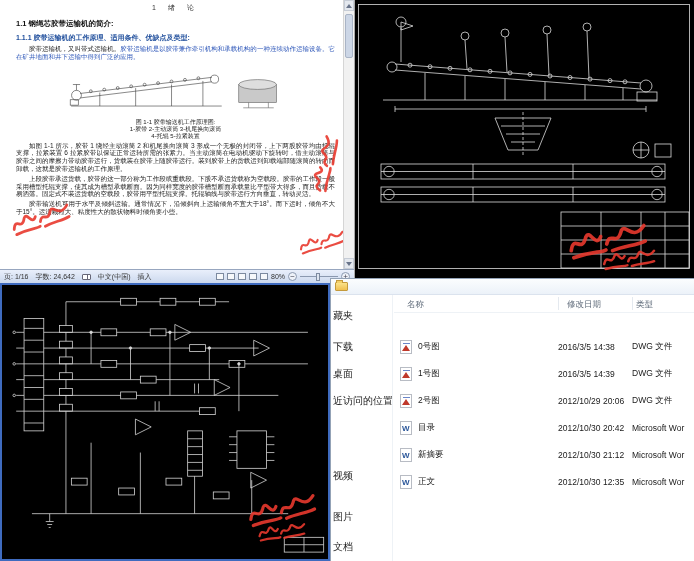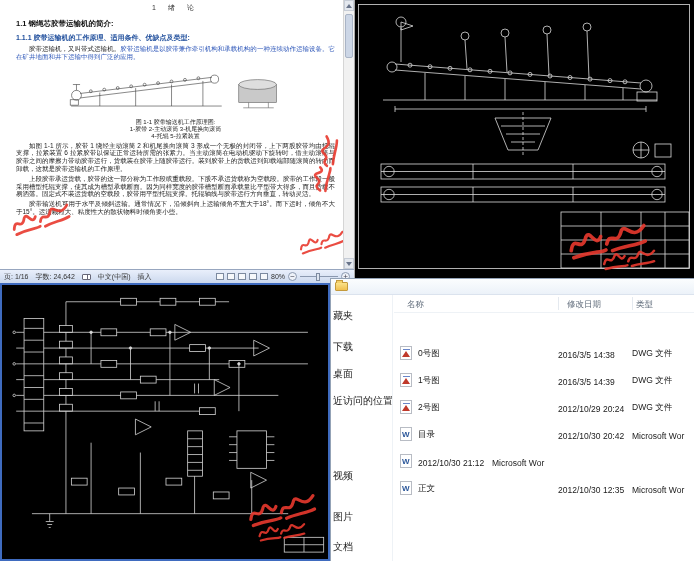--- a/index.html
+++ b/index.html
@@ -50,21 +50,21 @@
   .folder-icon{width:13px;height:9px;background:linear-gradient(#fbe28a,#f0c050);border:1px solid #c49a3c;border-radius:1px;position:relative}
   .folder-icon::before{content:"";position:absolute;top:-3px;left:0;width:5px;height:2px;background:#f4d068;border:1px solid #c49a3c;border-bottom:none}
   .exp-body{position:absolute;left:0;right:0;top:16px;bottom:0}
   .exp-sidebar{position:absolute;left:0;top:0;bottom:0;width:62px;border-right:1px solid #eef2f6;overflow:hidden}
   .side-item{position:absolute;left:2px;font-size:10px;color:#1c1c1c;white-space:nowrap}
   .exp-files{position:absolute;left:63px;right:0;top:0;bottom:0}
   .col-headers{position:absolute;left:0;right:0;top:0;height:18px;border-bottom:1px solid #eef2f6;font-size:8.5px;color:#5f6b7a}
   .ch{position:absolute;top:4px}
   .ch.name{left:13px}.ch.date{left:173px}.ch.type{left:242px}
   .colsep{position:absolute;top:2px;bottom:2px;width:1px;background:#e4e9ef}
-  .file-row{position:absolute;left:0;right:0;height:27px;display:flex;align-items:flex-end;font-size:8.5px;color:#1a1a1a}
+  .file-row{position:absolute;left:0;right:0;height:27px;display:flex;align-items:center;font-size:8.5px;color:#1a1a1a}
   .cell{white-space:nowrap;overflow:hidden}
   .cell.name{flex:0 0 140px}
   .cell.date{flex:0 0 74px}
   .cell.type{flex:1}
   .file-icon{flex:0 0 12px;width:12px;height:14px;background:#fff;border:1px solid #b8bcc4;position:relative;margin:0 6px}
   .file-icon.dwg::after{content:"";position:absolute;left:1px;top:4px;width:0;height:0;border-left:4px solid transparent;border-right:4px solid transparent;border-bottom:6px solid #c0392b}
   .file-icon.dwg::before{content:"";position:absolute;left:2px;top:2px;width:7px;height:1px;background:#6a86c9}
   .file-icon.word i{position:absolute;left:1px;top:2px;font-style:normal;font-weight:bold;font-size:8px;color:#2b579a}
 </style>
 </head>
@@ -405,35 +405,36 @@
         </div>
         <div class="file-row" style="top:65px">
           <span class="file-icon dwg"></span>
           <span class="cell name">1号图</span>
           <span class="cell date">2016/3/5 14:39</span>
           <span class="cell type">DWG 文件</span>
         </div>
         <div class="file-row" style="top:92px">
           <span class="file-icon dwg"></span>
           <span class="cell name">2号图</span>
-          <span class="cell date">2012/10/29 20:24</span>
+          <span class="cell date">2012/10/29 20:06</span>
           <span class="cell type">DWG 文件</span>
         </div>
         <div class="file-row" style="top:119px">
           <span class="file-icon word">
               <i>W</i>
             </span>
           <span class="cell name">目录</span>
           <span class="cell date">2012/10/30 20:42</span>
           <span class="cell type">Microsoft Wor</span>
         </div>
         <div class="file-row" style="top:146px">
           <span class="file-icon word">
               <i>W</i>
             </span>
+          <span class="cell name">新摘要</span>
           <span class="cell date">2012/10/30 21:12</span>
           <span class="cell type">Microsoft Wor</span>
         </div>
         <div class="file-row" style="top:173px">
           <span class="file-icon word">
               <i>W</i>
             </span>
           <span class="cell name">正文</span>
           <span class="cell date">2012/10/30 12:35</span>
           <span class="cell type">Microsoft Wor</span>

